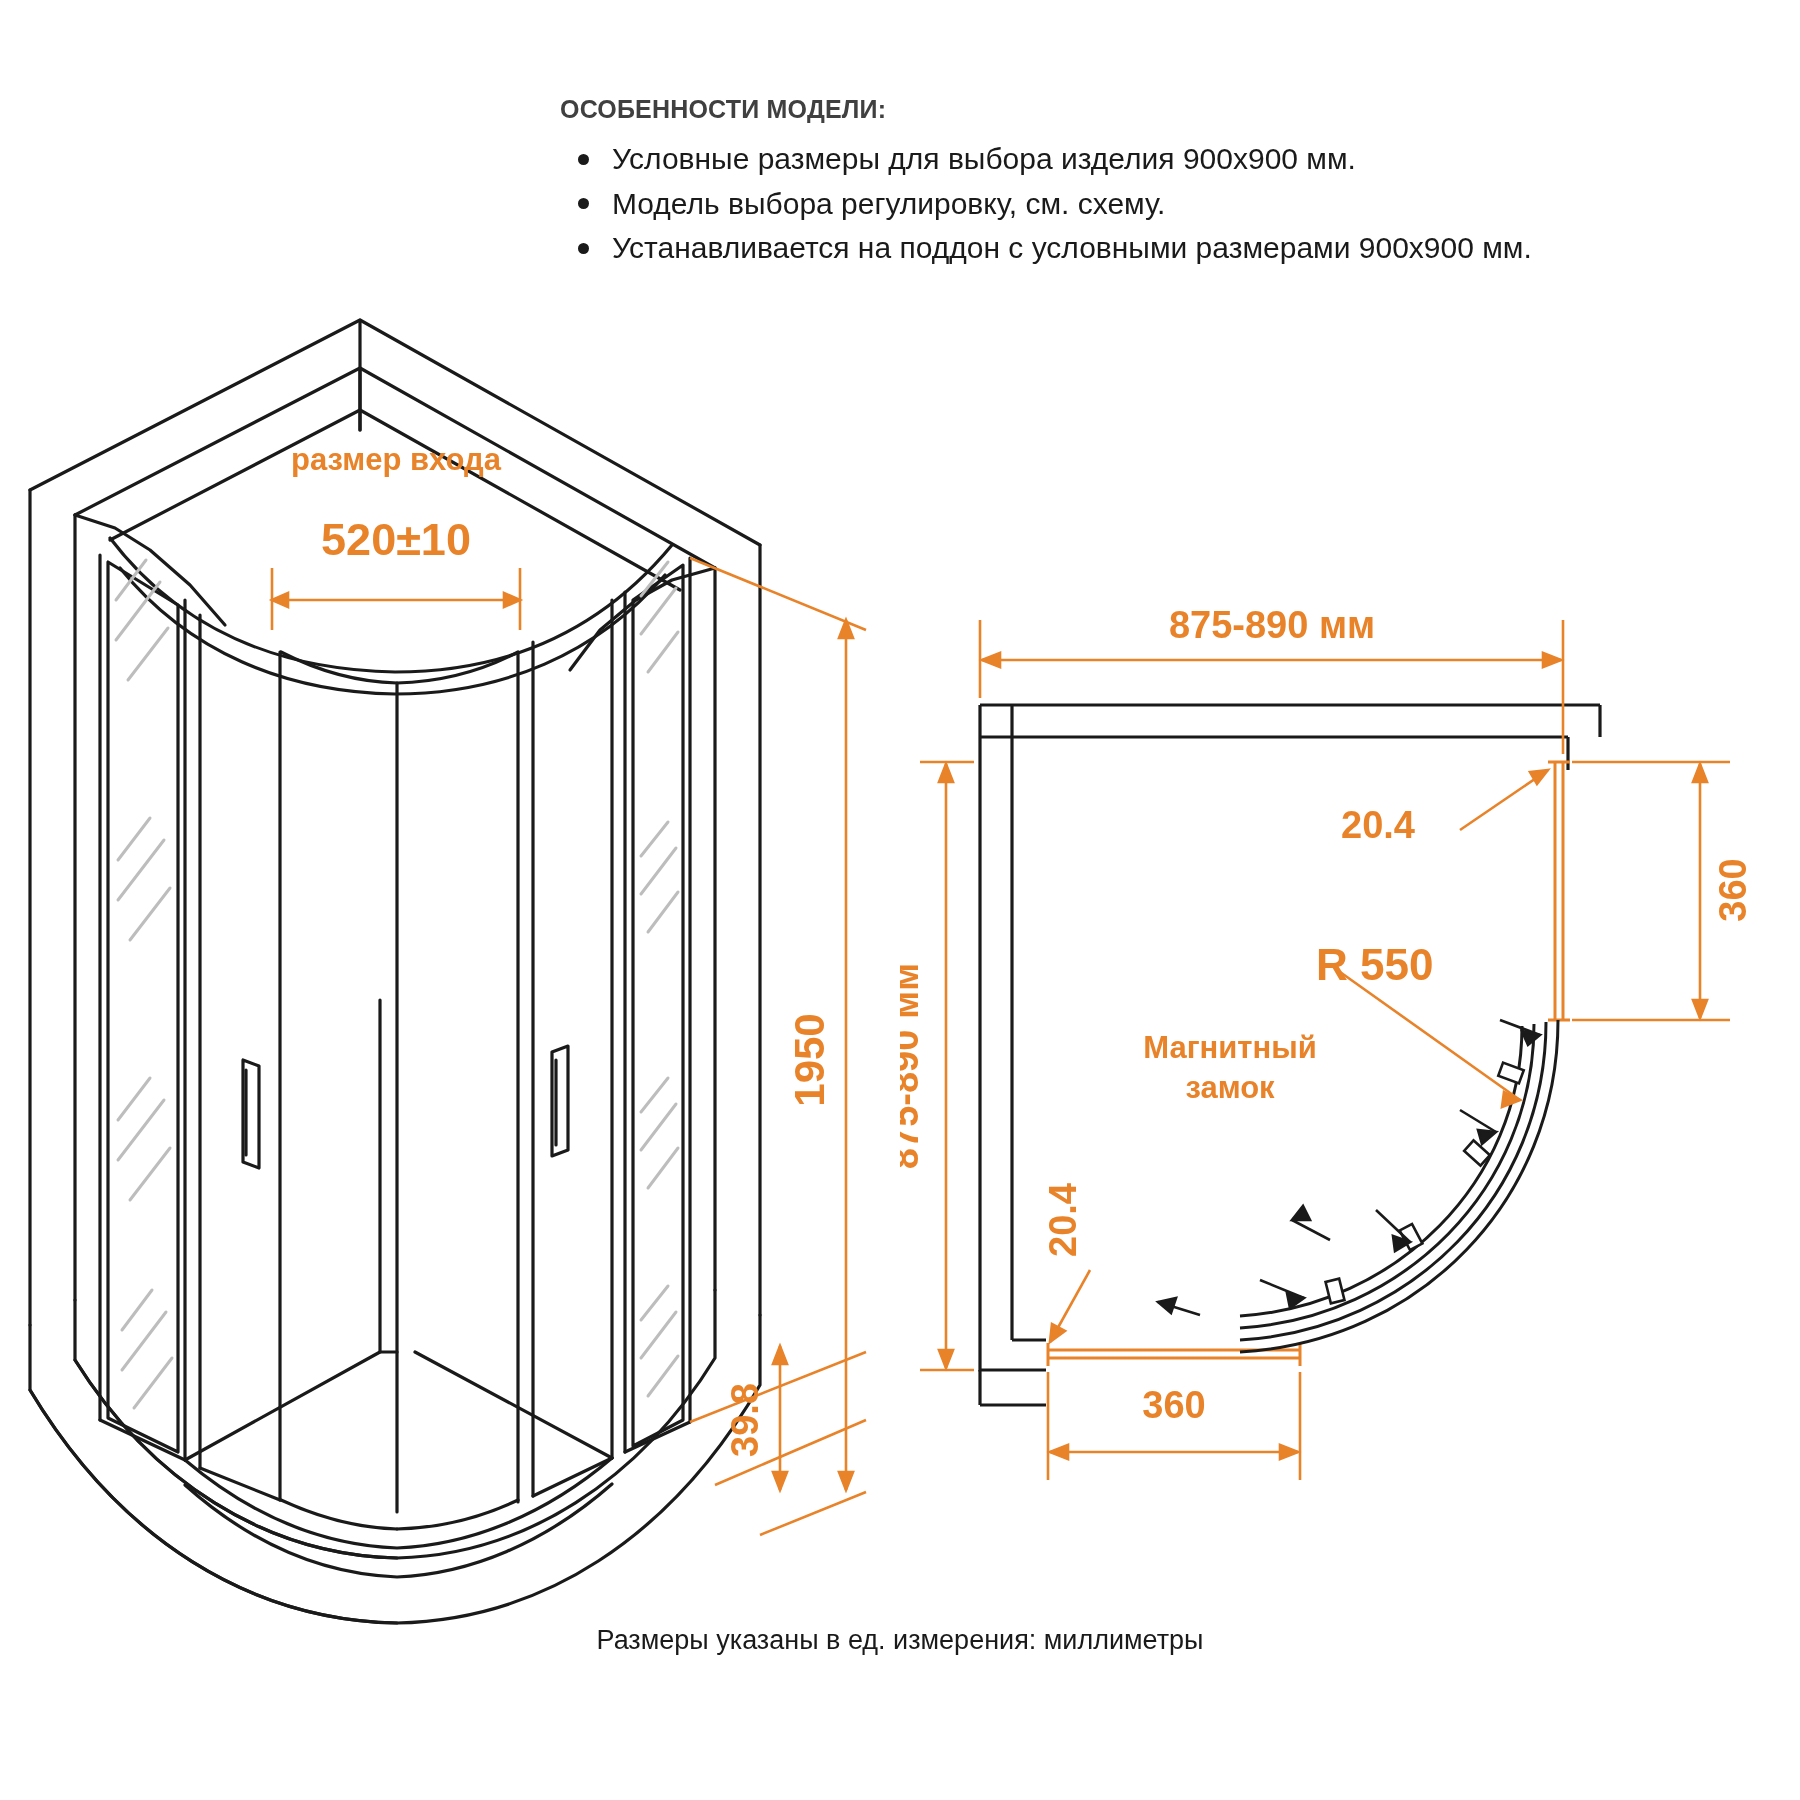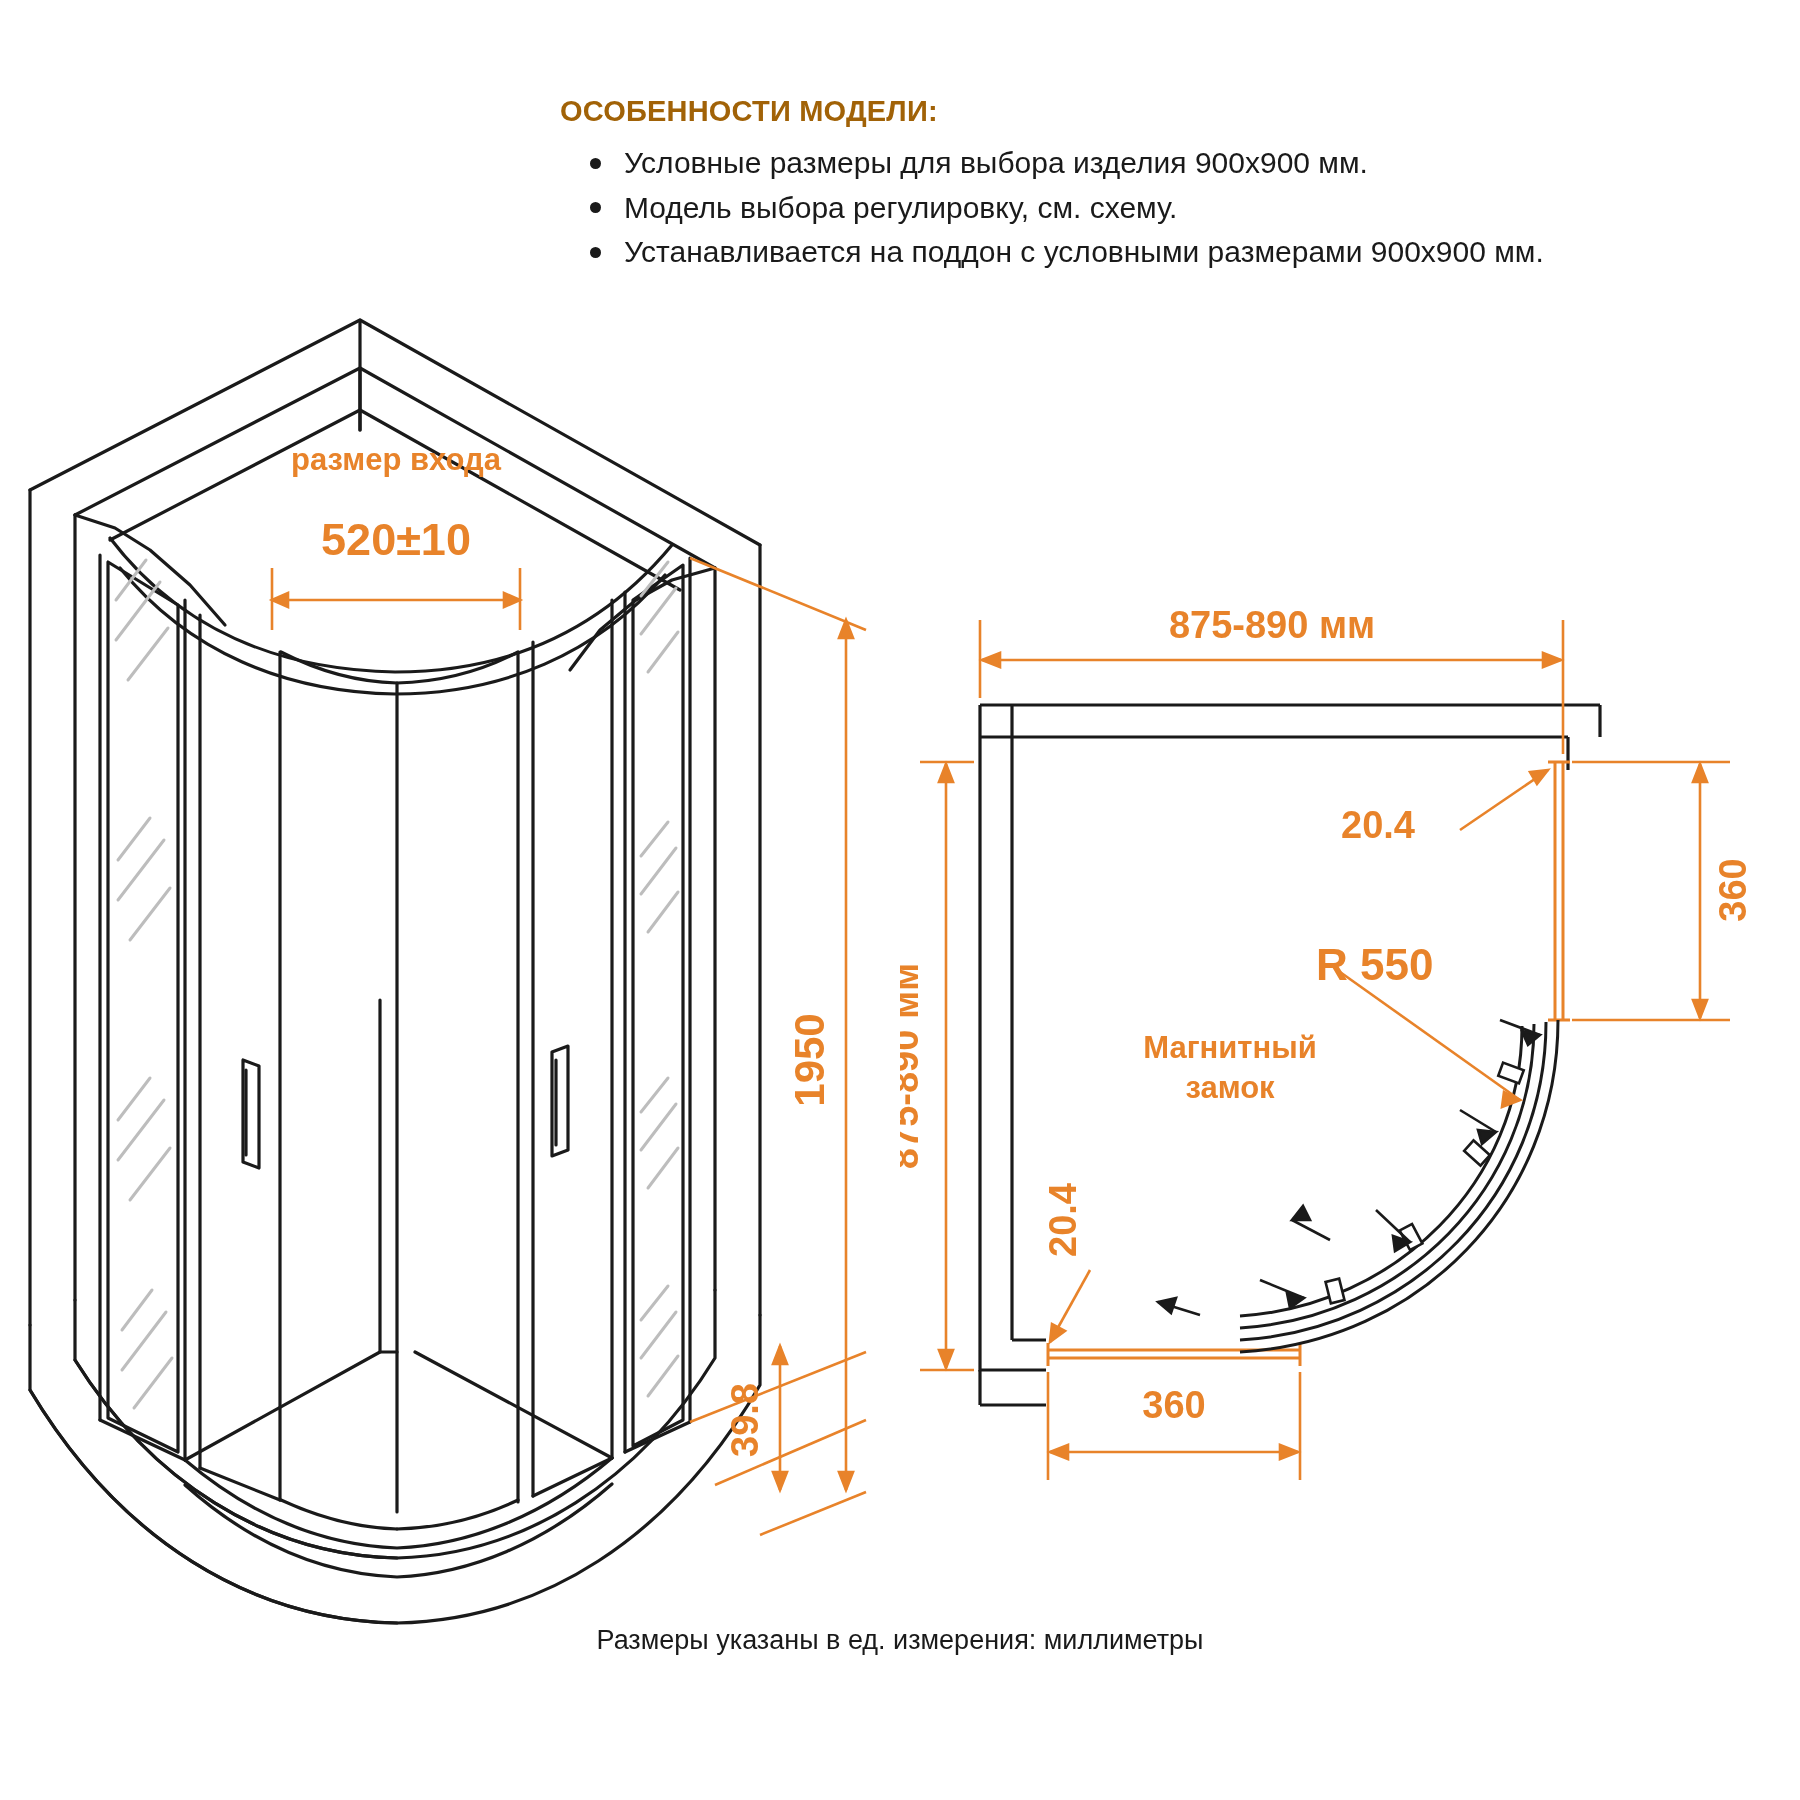--- a/index.html
+++ b/index.html
@@ -23,29 +23,29 @@
   }
 
   
   .features {
     position: absolute;
     left: 560px;
     top: 95px;
     width: 1070px;
   }
   .features-title {
-    color: #a16207;
+    color: #404040;
     font-weight: bold;
-    font-size: 29px;
+    font-size: 25px;
     letter-spacing: 0.2px;
     margin: 0 0 14px 0;
   }
   .features ul {
     list-style: none;
-    margin: 12px;
+    margin: 0;
     padding: 0;
   }
   .features li {
     position: relative;
     color: #1a1a1a;
     font-size: 30px;
     line-height: 1.42;
     padding-left: 52px;
     margin-bottom: 2px;
   }

